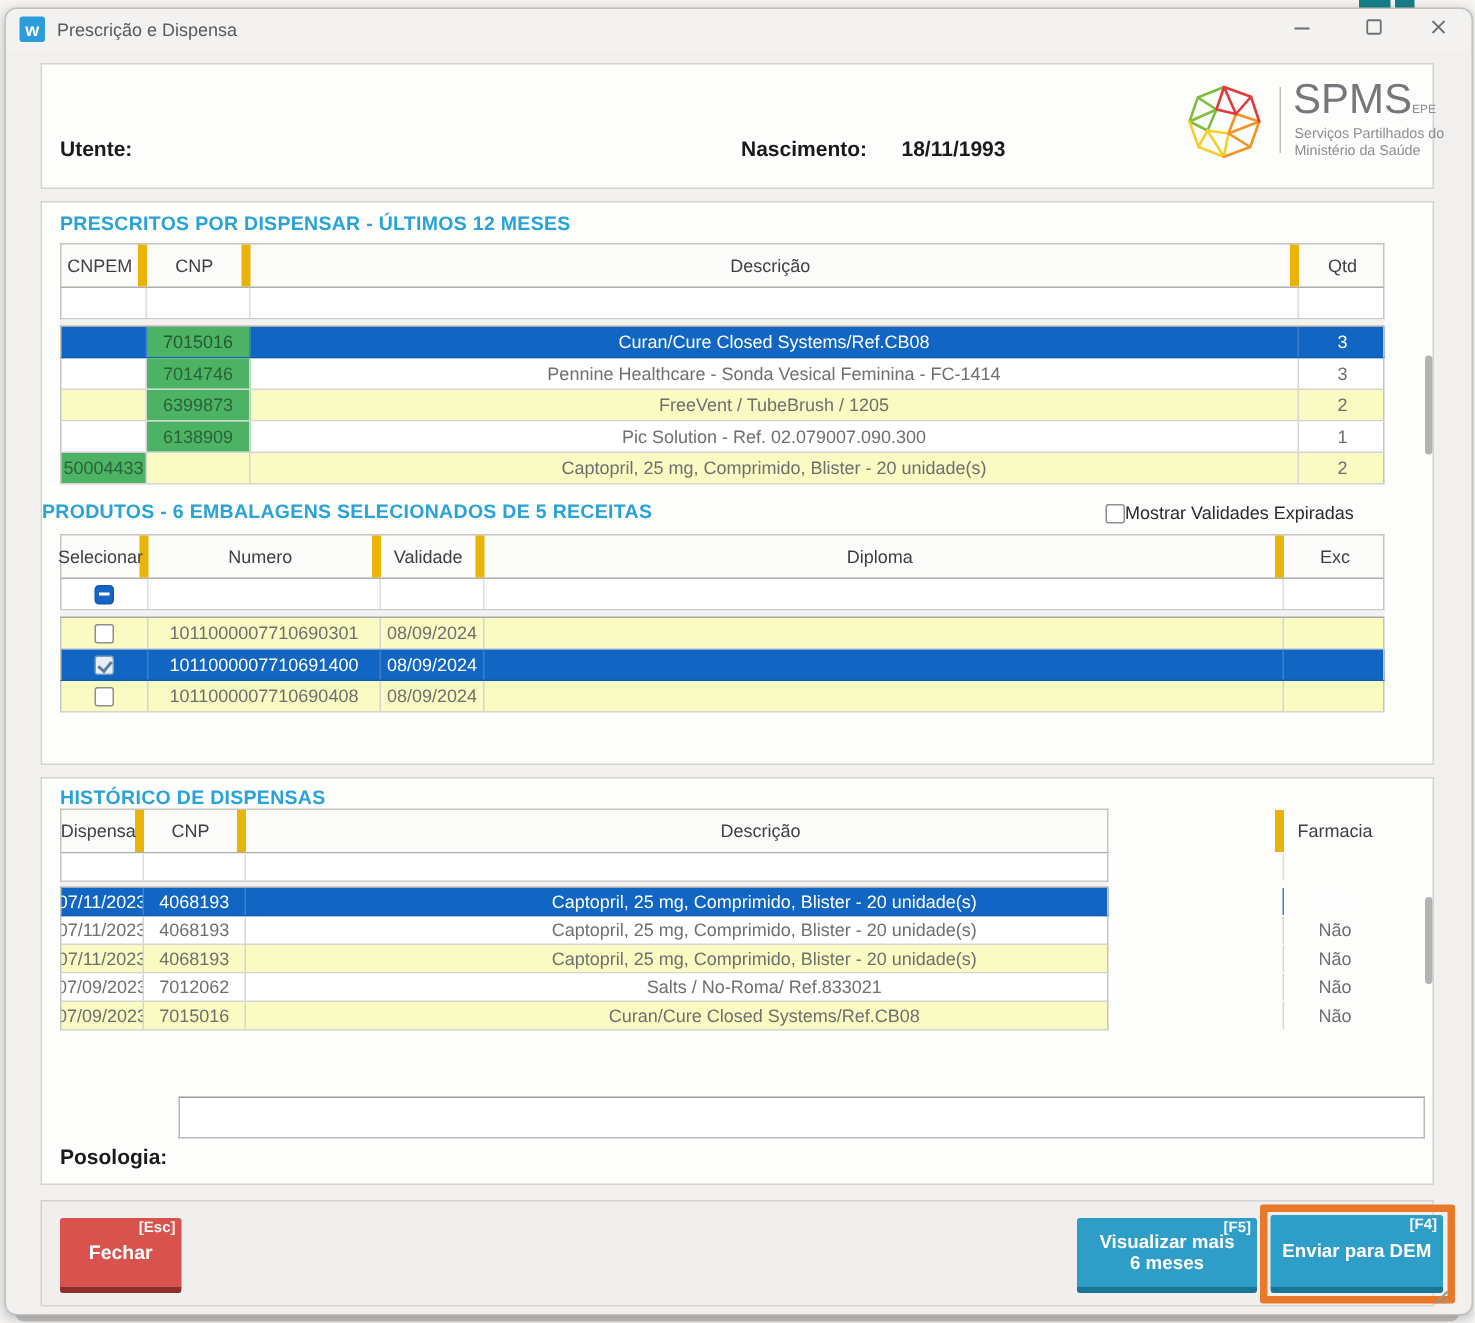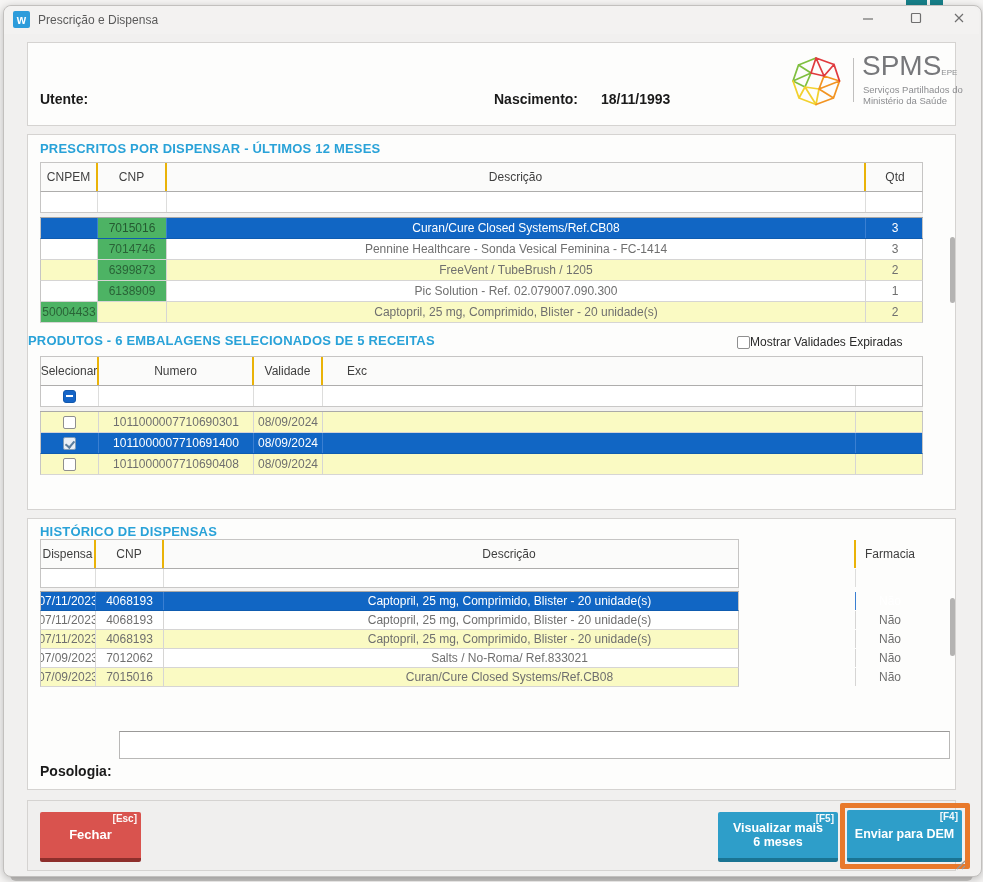--- a/index.html
+++ b/index.html
@@ -19,21 +19,21 @@
   .sectitle{position:absolute;font-size:13px;font-weight:700;color:#29a2d8;letter-spacing:.2px;white-space:nowrap;}
   .hdr-label{position:absolute;font-size:14px;font-weight:700;color:#1a1a1a;white-space:nowrap;margin-top:25px;}
   
   .logo-divider{position:absolute;width:1px;background:#c0bfbe;}
   .spms-brand{position:absolute;font-size:28px;color:#76777a;letter-spacing:0;}
   .spms-epe{font-size:8px;color:#8c8d90;}
   .spms-tag{position:absolute;font-size:9.5px;color:#8c8d90;white-space:nowrap;}
   
   .table{position:absolute;box-sizing:border-box;}
   .thead{display:flex;height:30px;background:#fbfbfa;border:1px solid #c6c5c4;border-bottom-color:#aeadac;box-sizing:border-box;}
-  .th{display:flex;align-items:center;justify-content:center;font-size:12px;color:#3f3f3f;border-right:2px solid #eab308;box-sizing:border-box;white-space:nowrap;}
+  .th{display:flex;align-items:center;justify-content:center;font-size:12px;color:#3f3f3f;border-right:6px solid #eab308;box-sizing:border-box;white-space:nowrap;}
   .th:last-child{border-right:none;}
   .tfilter{display:flex;height:21px;background:#fff;border-left:1px solid #c6c5c4;border-right:1px solid #c6c5c4;border-bottom:1px solid #c9c8c7;box-sizing:border-box;}
   .tf{display:flex;align-items:center;justify-content:center;border-right:1px solid #dddddc;box-sizing:border-box;}
   .tf:last-child{border-right:none;}
   .tgap{height:4px;background:#f3f2f1;border-bottom:1px solid #aaa9a8;}
   .tr{display:flex;height:21px;background:#fff;border-bottom:1px solid #d6d5d4;border-left:1px solid #c6c5c4;border-right:1px solid #c6c5c4;box-sizing:border-box;}
   .t3 .tr{height:19px;}
   .tr.yellow{background:#fafac3;}
   .tr.sel{background:#1166c4;border-bottom-color:#0f5cb0;}
   .tc{display:flex;align-items:center;justify-content:center;font-size:12px;color:#6f6f6f;border-right:1px solid #d6d5d4;box-sizing:border-box;white-space:nowrap;overflow:hidden;}
@@ -164,20 +164,21 @@
   <div style="position:absolute;left:737px;top:335px;display:flex;align-items:center;">
     <div class="cb"></div>
     <span style="font-size:12px;color:#2a2a2a;">Mostrar Validades Expiradas</span>
   </div>
 
   <div class="table t2" style="left:40px;top:356px;width:883px;">
     <div class="thead">
       <div class="th c1">Selecionar</div>
       <div class="th c2">Numero</div>
       <div class="th c3">Validade</div>
+      <div class="th c4">Diploma</div>
       <div class="th c5">Exc</div>
     </div>
     <div class="tfilter">
       <div class="tf c1">
           <div class="cb ind"></div>
         </div>
       <div class="tf c2"></div>
       <div class="tf c3"></div>
       <div class="tf c4"></div>
       <div class="tf c5"></div>
@@ -260,21 +261,21 @@
       <div class="tc c4">Não</div>
     </div>
   </div>
   <div class="scroll-thumb" style="left:950px;top:598px;height:58px;"></div>
 
   <div class="hdr-label" style="left:40px;top:738px;">Posologia:</div>
   <input class="pos-input" style="left: 119px; top: 731px; width: 831px; height: 28px;" value="">
 
   <div class="gbox" style="left:27px;top:800px;width:929px;height:71px;background:#f0efee;"></div>
 
-  <div class="btn btn-red" style="left:40px;top:812px;width:101px;height:50px;">
+  <div class="btn btn-red" style="left:40px;top:812px;width:81px;height:50px;">
     <span class="sc">[Esc]</span>
     <span>Fechar</span>
   </div>
 
   <div class="btn btn-blue" style="left:718px;top:812px;width:120px;height:50px;">
     <span class="sc">[F5]</span>
     <span>Visualizar mais</span>
     <span>6 meses</span>
   </div>
 

